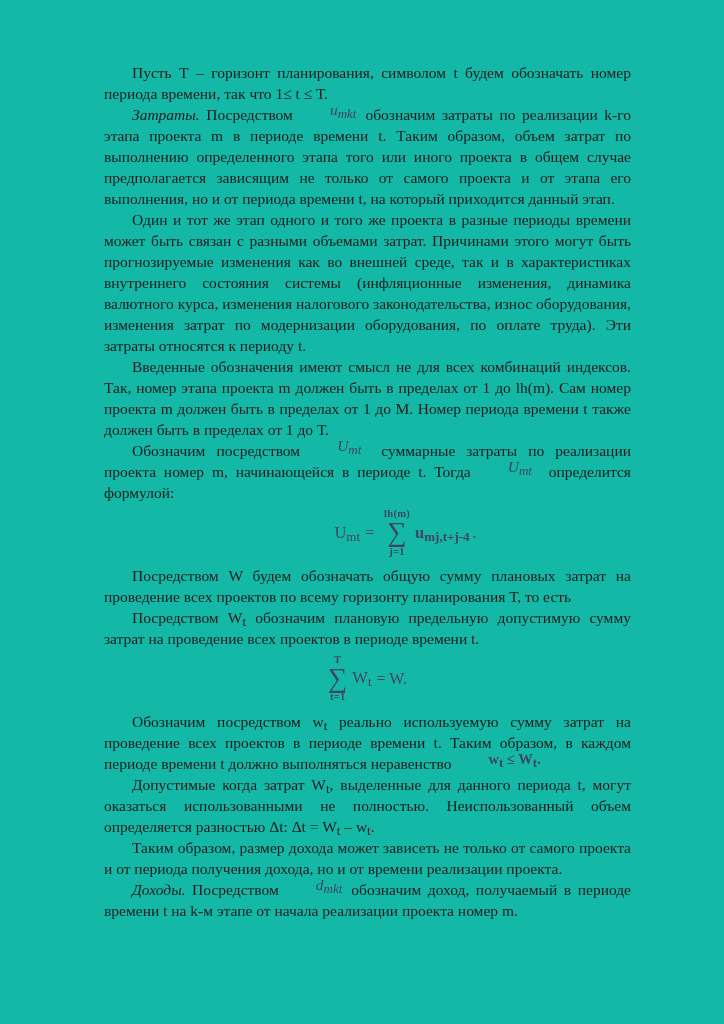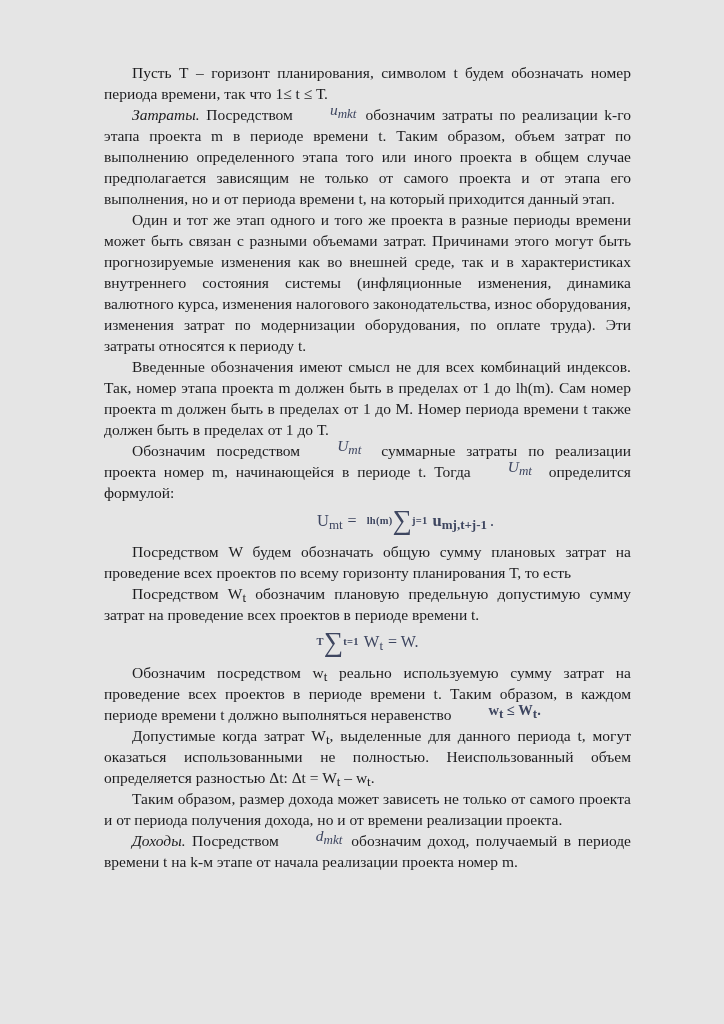--- a/index.html
+++ b/index.html
@@ -9,21 +9,21 @@
     overflow: hidden;
     font-family: "Liberation Serif", "DejaVu Serif", serif;
     font-size: 15.5px;
     line-height: 21px;
     color: var(--text, #1c1c1e);
   }
   .page {
     box-sizing: border-box;
     width: 724px; height: 1024px;
     padding: 62px 93px 32px 104px;
-    background: #e5e5e5;
+    background: #14b8a6;
   }
   .para {
     margin: 0;
     text-indent: 28px;
     text-align: justify;
   }
   .para .it { font-style: italic; }
   sub {
     font-size: 13px;
     line-height: 0;
@@ -48,20 +48,21 @@
     display: flex;
     justify-content: center;
     align-items: center;
     color: var(--math, #3e4660);
     margin: 5px 0 7px 0;
     line-height: 1;
   }
   .formula-block.shift-right { transform: translateX(22px); }
   .f-sum {
     display: inline-flex;
+    flex-direction: column;
     align-items: center;
     margin: 0 5px;
   }
   .f-limit { font-size: 10.5px; font-weight: bold; line-height: 1.15; letter-spacing: 0.3px; }
   .f-sigma { font-size: 27px; line-height: 0.95; }
   .f-var { font-size: 16.5px; margin-left: 32px; }
   .f-term { font-size: 16.5px; font-weight: bold; }
   .f-term.normal { font-weight: normal; }
   .f-eq { font-size: 16px; margin: 0 5px; }
   .f-dot { font-size: 16px; margin-left: 3px; }
@@ -81,21 +82,21 @@
       </div>
 
     <div class="formula-block shift-right">
       <span class="f-var"><span>U</span><sub>mt</sub></span>
       <span class="f-eq">=</span>
       <span class="f-sum">
         <span class="f-limit">lh(m)</span>
         <span class="f-sigma">∑</span>
         <span class="f-limit">j=1</span>
       </span>
-      <span class="f-term"><span>u</span><sub>mj,t+j-1</sub></span>
+      <span class="f-term"><span>u</span><sub>mj,t+j-4</sub></span>
       <span class="f-dot">.</span>
     </div>
 
     <div>
         <p class="para"><span>Посредством W будем обозначать общую сумму плановых затрат на проведение всех проектов по всему горизонту планирования Т, то есть</span></p>
         <p class="para"><span>Посредством </span><span>W<sub>t</sub></span><span> обозначим плановую предельную допустимую сумму затрат на проведение всех проектов в периоде времени t.</span></p>
       </div>
 
     <div class="formula-block">
       <span class="f-sum">

